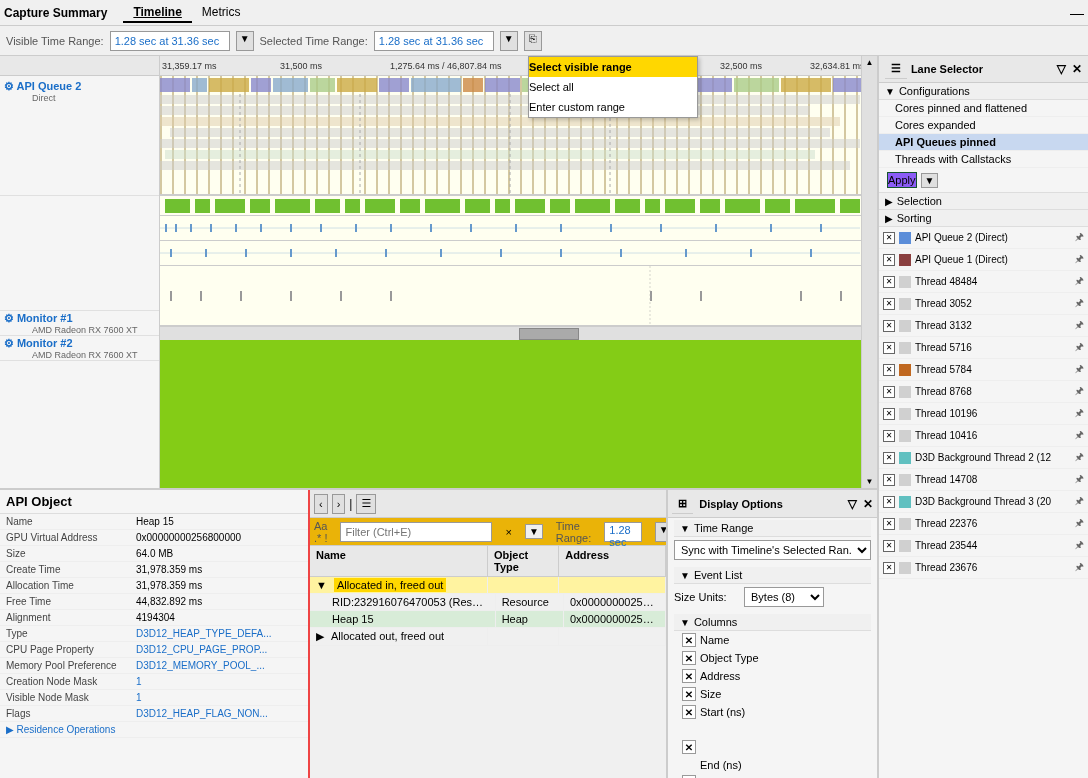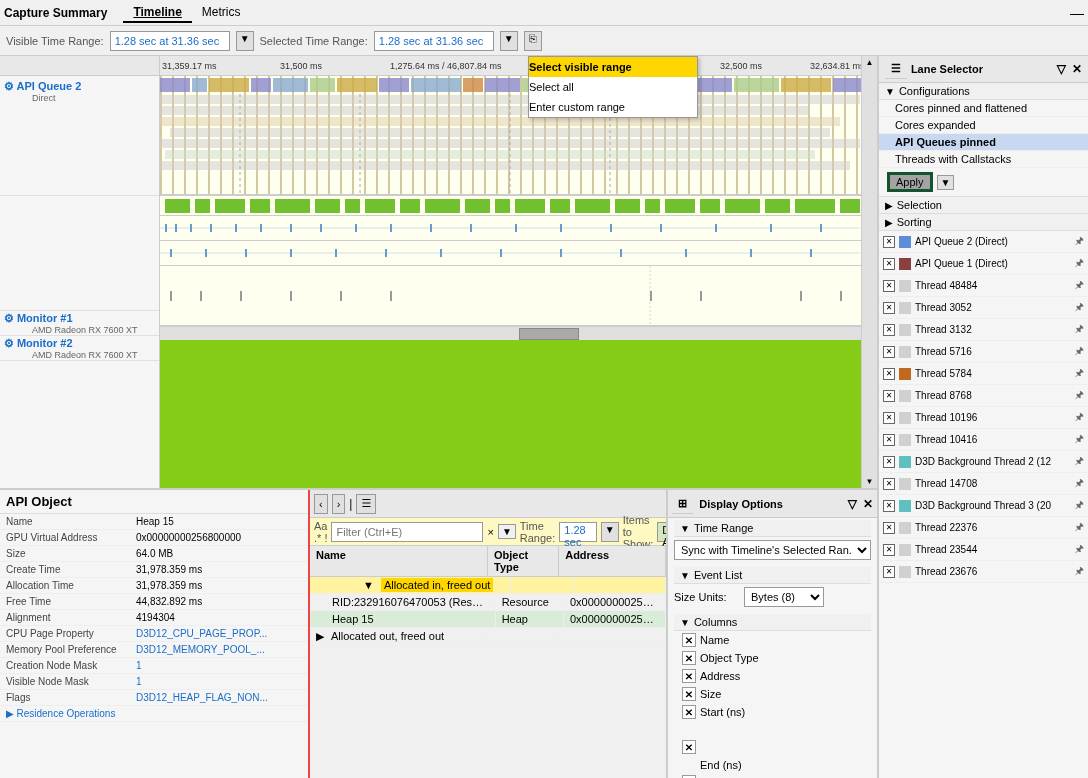--- a/index.html
+++ b/index.html
@@ -46,51 +46,51 @@
     .timeline-scrollbar { height: 14px; background: #e0e0e0; border-top: 1px solid #ccc; position: relative; }
     .scrollbar-thumb { position: absolute; height: 12px; top: 1px; left: 50%; width: 60px; background: #aaa; border: 1px solid #888; }
 
     
     .bottom-panel { height: 290px; display: flex; border-top: 2px solid #ccc; }
     .bottom-left { width: 310px; border-right: 2px solid #ef4444; overflow: hidden; background: #f5f5f5; }
     .bottom-middle { flex: 1; border-right: 1px solid #ccc; overflow: hidden; }
     .bottom-right { width: 210px; background: #f5f5f5; overflow: hidden; }
 
     
-    .bottom-toolbar { height: 28px; background: #fef9c3; border-bottom: 1px solid #ccc; display: flex; align-items: center; padding: 0 4px; gap: 4px; }
+    .bottom-toolbar { height: 28px; background: #eab308; border-bottom: 1px solid #ccc; display: flex; align-items: center; padding: 0 4px; gap: 13px; }
     .filter-input { flex: 1; height: 20px; border: 1px solid #999; padding: 1px 4px; font-size: 11px; background: #fff; }
     .filter-icon { font-size: 11px; color: #555; }
     .filter-opt { font-size: 10px; background: #f0f0f0; border: 1px solid #999; padding: 1px 3px; cursor: pointer; }
 
     
     .table-header { display: flex; background: #e8e8e8; border-bottom: 1px solid #ccc; font-weight: bold; font-size: 11px; }
     .table-header-cell { padding: 3px 6px; border-right: 1px solid #ccc; }
     .table-row { display: flex; border-bottom: 1px solid #eee; font-size: 11px; }
     .table-cell { padding: 2px 6px; border-right: 1px solid #eee; overflow: hidden; text-overflow: ellipsis; white-space: nowrap; }
-    .table-row.highlighted { background: #fff3a0; padding-left: 47px; }
+    .table-row.highlighted { background: #fff3a0; }
     .expand-icon { cursor: pointer; margin-right: 4px; }
     .indent { margin-left: 16px; }
 
     
     .api-object-header { font-weight: bold; font-size: 13px; padding: 4px 6px; background: #f5f5f5; border-bottom: 1px solid #ddd; }
     .api-prop { display: flex; padding: 2px 6px; border-bottom: 1px solid #eee; }
     .api-prop-name { color: #444; font-size: 10px; min-width: 130px; font-weight: 500; }
     .api-prop-value { color: #000; font-size: 10px; }
     .api-prop-value.link { color: #1a6ec8; }
 
     
     .right-panel { width: 210px; background: #f5f5f5; border-left: 1px solid #ccc; overflow-y: auto; }
     .panel-header { display: flex; align-items: center; background: #e8e8e8; border-bottom: 1px solid #ccc; padding: 3px 6px; font-weight: bold; font-size: 11px; }
     .panel-header .icon { margin-right: 4px; }
     .panel-header-actions { margin-left: auto; display: flex; gap: 2px; }
     .section-header { display: flex; align-items: center; padding: 2px 6px; background: #f0f0f0; border-bottom: 1px solid #ddd; cursor: pointer; font-size: 11px; }
     .section-arrow { margin-right: 4px; font-size: 10px; }
     .config-item { padding: 2px 16px; font-size: 11px; cursor: pointer; border-bottom: 1px solid #eee; }
     .config-item.active { background: #c8d8f0; font-weight: bold; }
-    .apply-btn { background: #a3a3a3; border: 3px solid #14532d; padding: 1px 6px; font-size: 11px; cursor: pointer; margin: 2px 4px; }
+    .apply-btn { background: #8b5cf6; border: 1px solid #14532d; padding: 1px 0; font-size: 11px; cursor: pointer; margin: 2px 4px; }
     .lane-item { display: flex; align-items: center; padding: 2px 4px; border-bottom: 1px solid #eee; font-size: 11px; }
     .lane-checkbox { width: 12px; height: 12px; border: 1px solid #666; background: #fff; display: flex; align-items: center; justify-content: center; font-size: 8px; margin-right: 4px; flex-shrink: 0; }
     .lane-color { width: 12px; height: 12px; margin-right: 4px; flex-shrink: 0; }
     .lane-name-text { flex: 1; font-size: 10px; overflow: hidden; text-overflow: ellipsis; white-space: nowrap; }
     .lane-pin-icon { font-size: 10px; color: #666; cursor: pointer; }
 
     
     .display-options { background: #f5f5f5; border-left: 1px solid #ccc; overflow-y: auto; }
     .disp-section { padding: 2px 6px; }
     .disp-row { display: flex; align-items: center; padding: 3px 0; font-size: 11px; }
@@ -353,20 +353,24 @@
             </div>
             <div class="api-prop">
               <span class="api-prop-name">Free Time</span>
               <span class="api-prop-value">44,832.892 ms</span>
             </div>
             <div class="api-prop">
               <span class="api-prop-name">Alignment</span>
               <span class="api-prop-value">4194304</span>
             </div>
             <div class="api-prop">
+              <span class="api-prop-name">Type</span>
+              <span class="api-prop-value link">D3D12_HEAP_TYPE_DEFA...</span>
+            </div>
+            <div class="api-prop">
               <span class="api-prop-name">CPU Page Property</span>
               <span class="api-prop-value link">D3D12_CPU_PAGE_PROP...</span>
             </div>
             <div class="api-prop">
               <span class="api-prop-name">Memory Pool Preference</span>
               <span class="api-prop-value link">D3D12_MEMORY_POOL_...</span>
             </div>
             <div class="api-prop">
               <span class="api-prop-name">Creation Node Mask</span>
               <span class="api-prop-value link">1</span>

